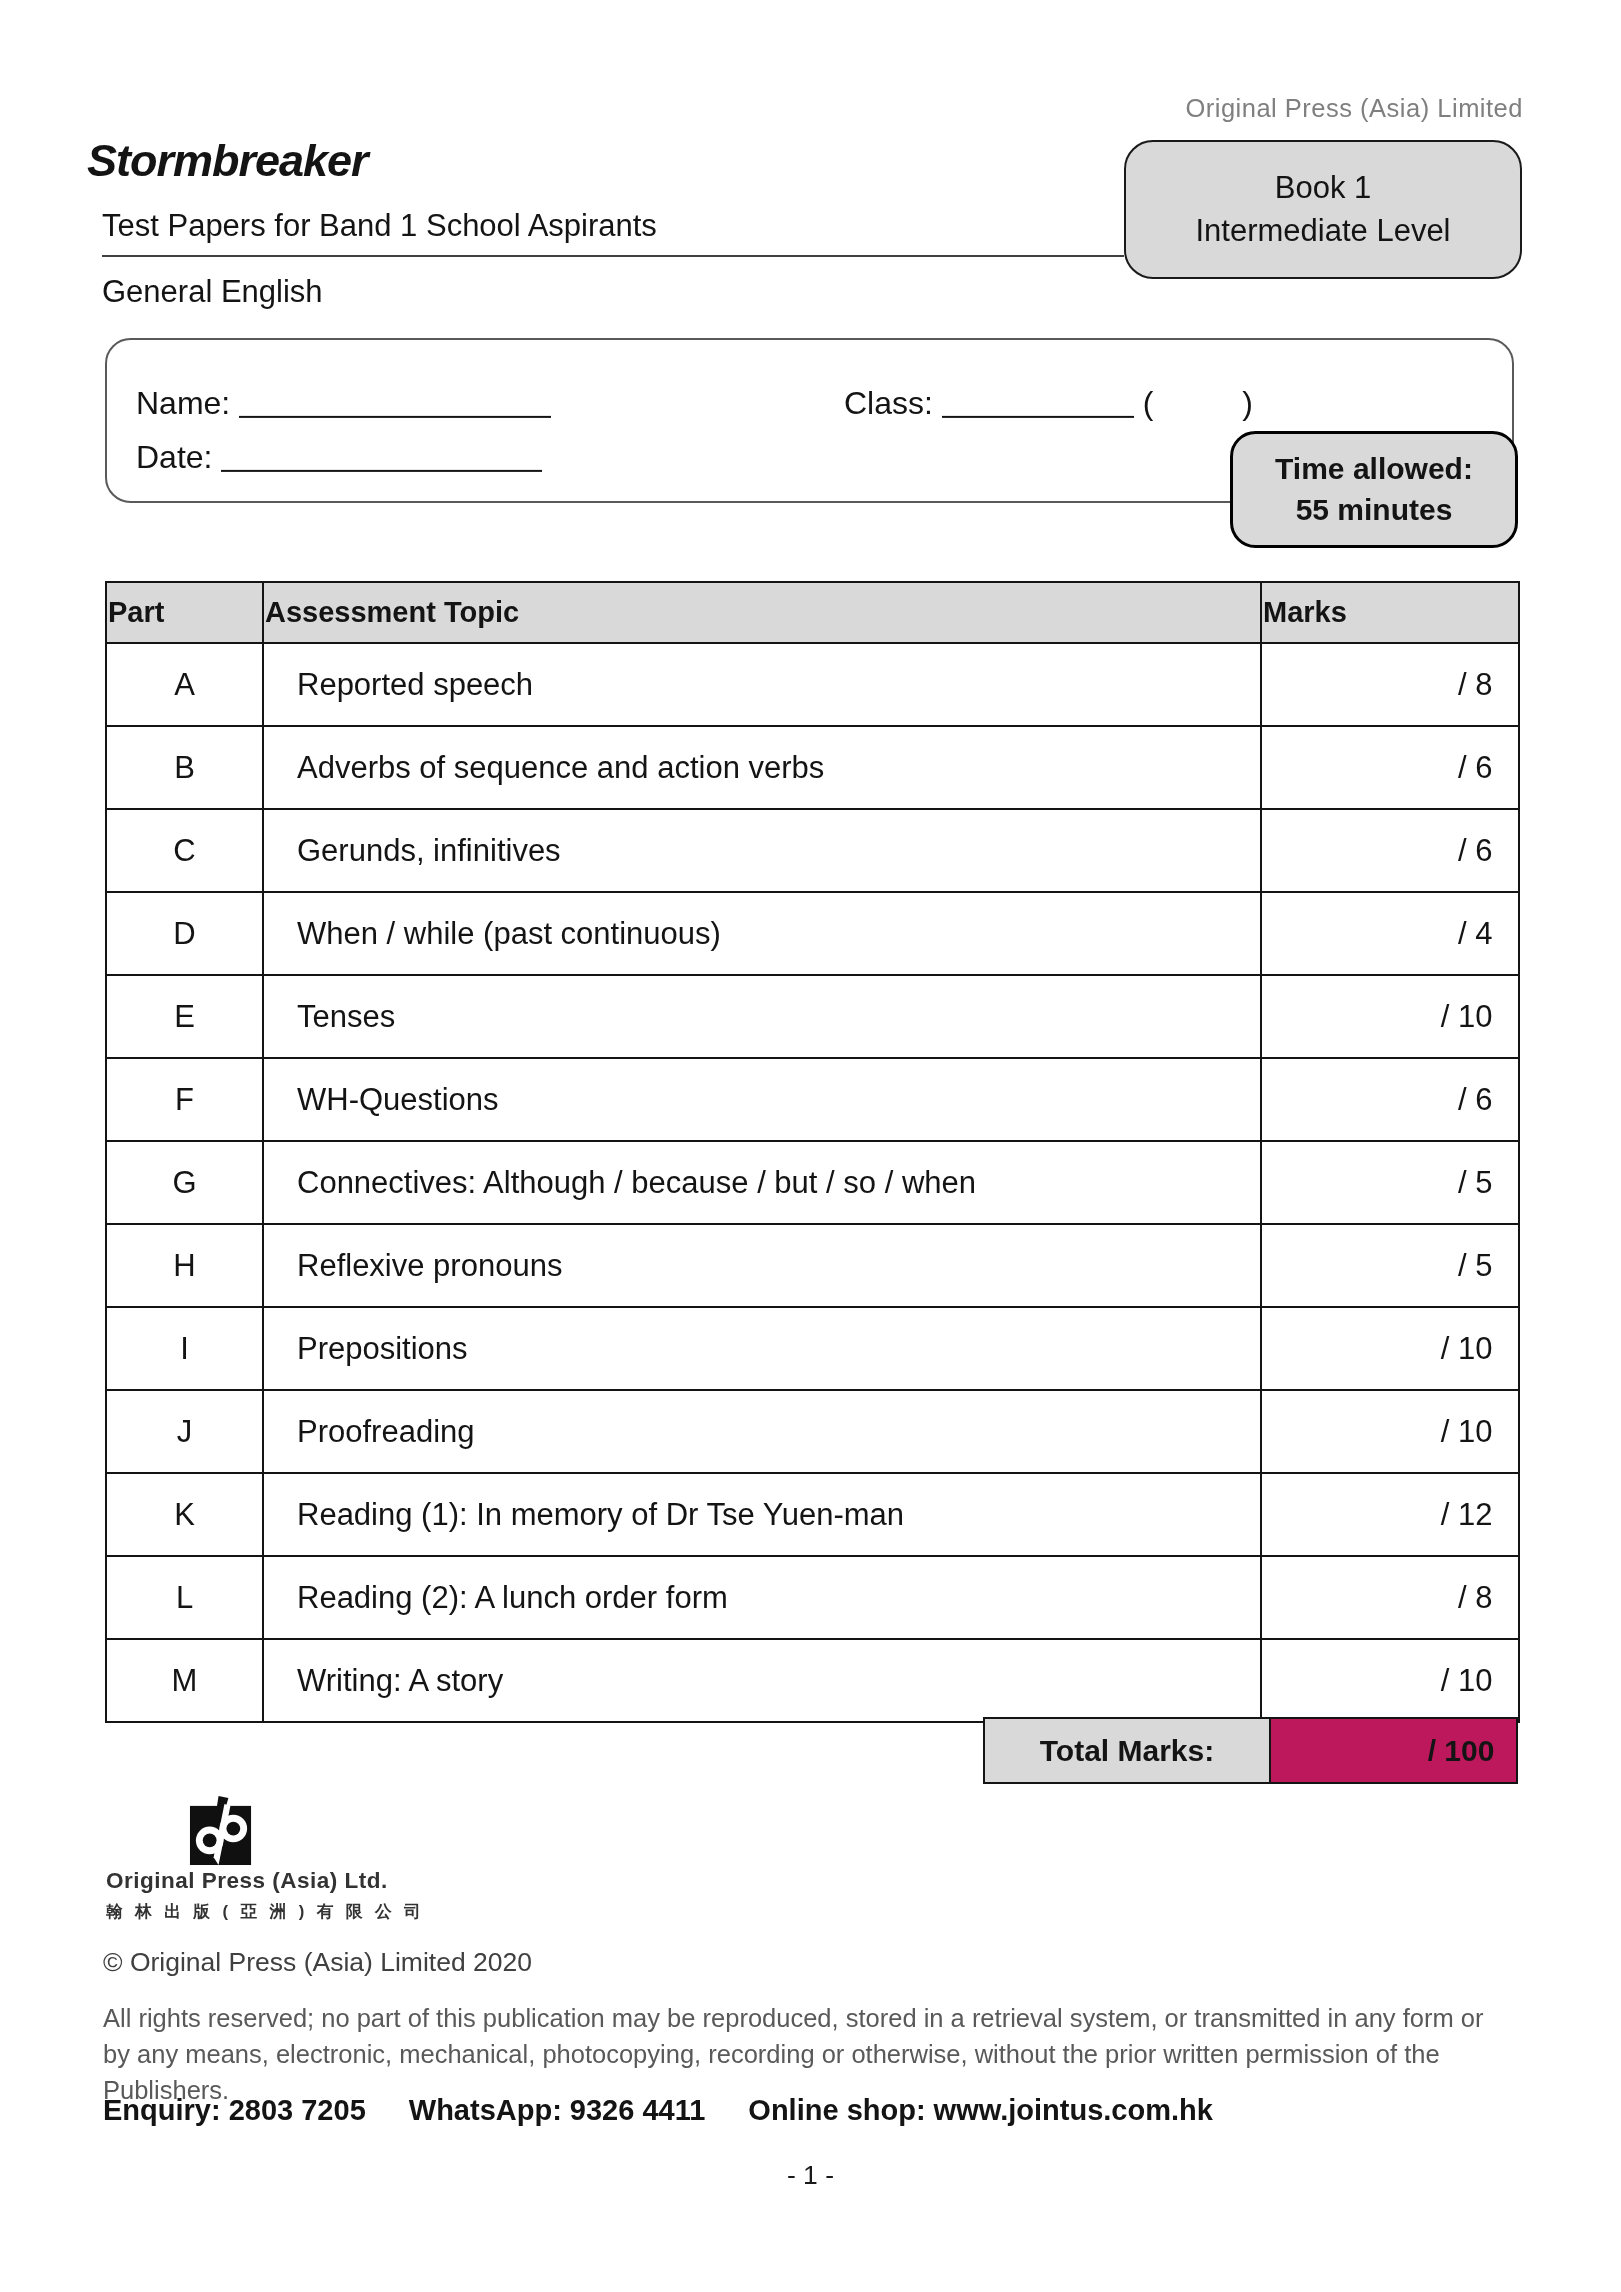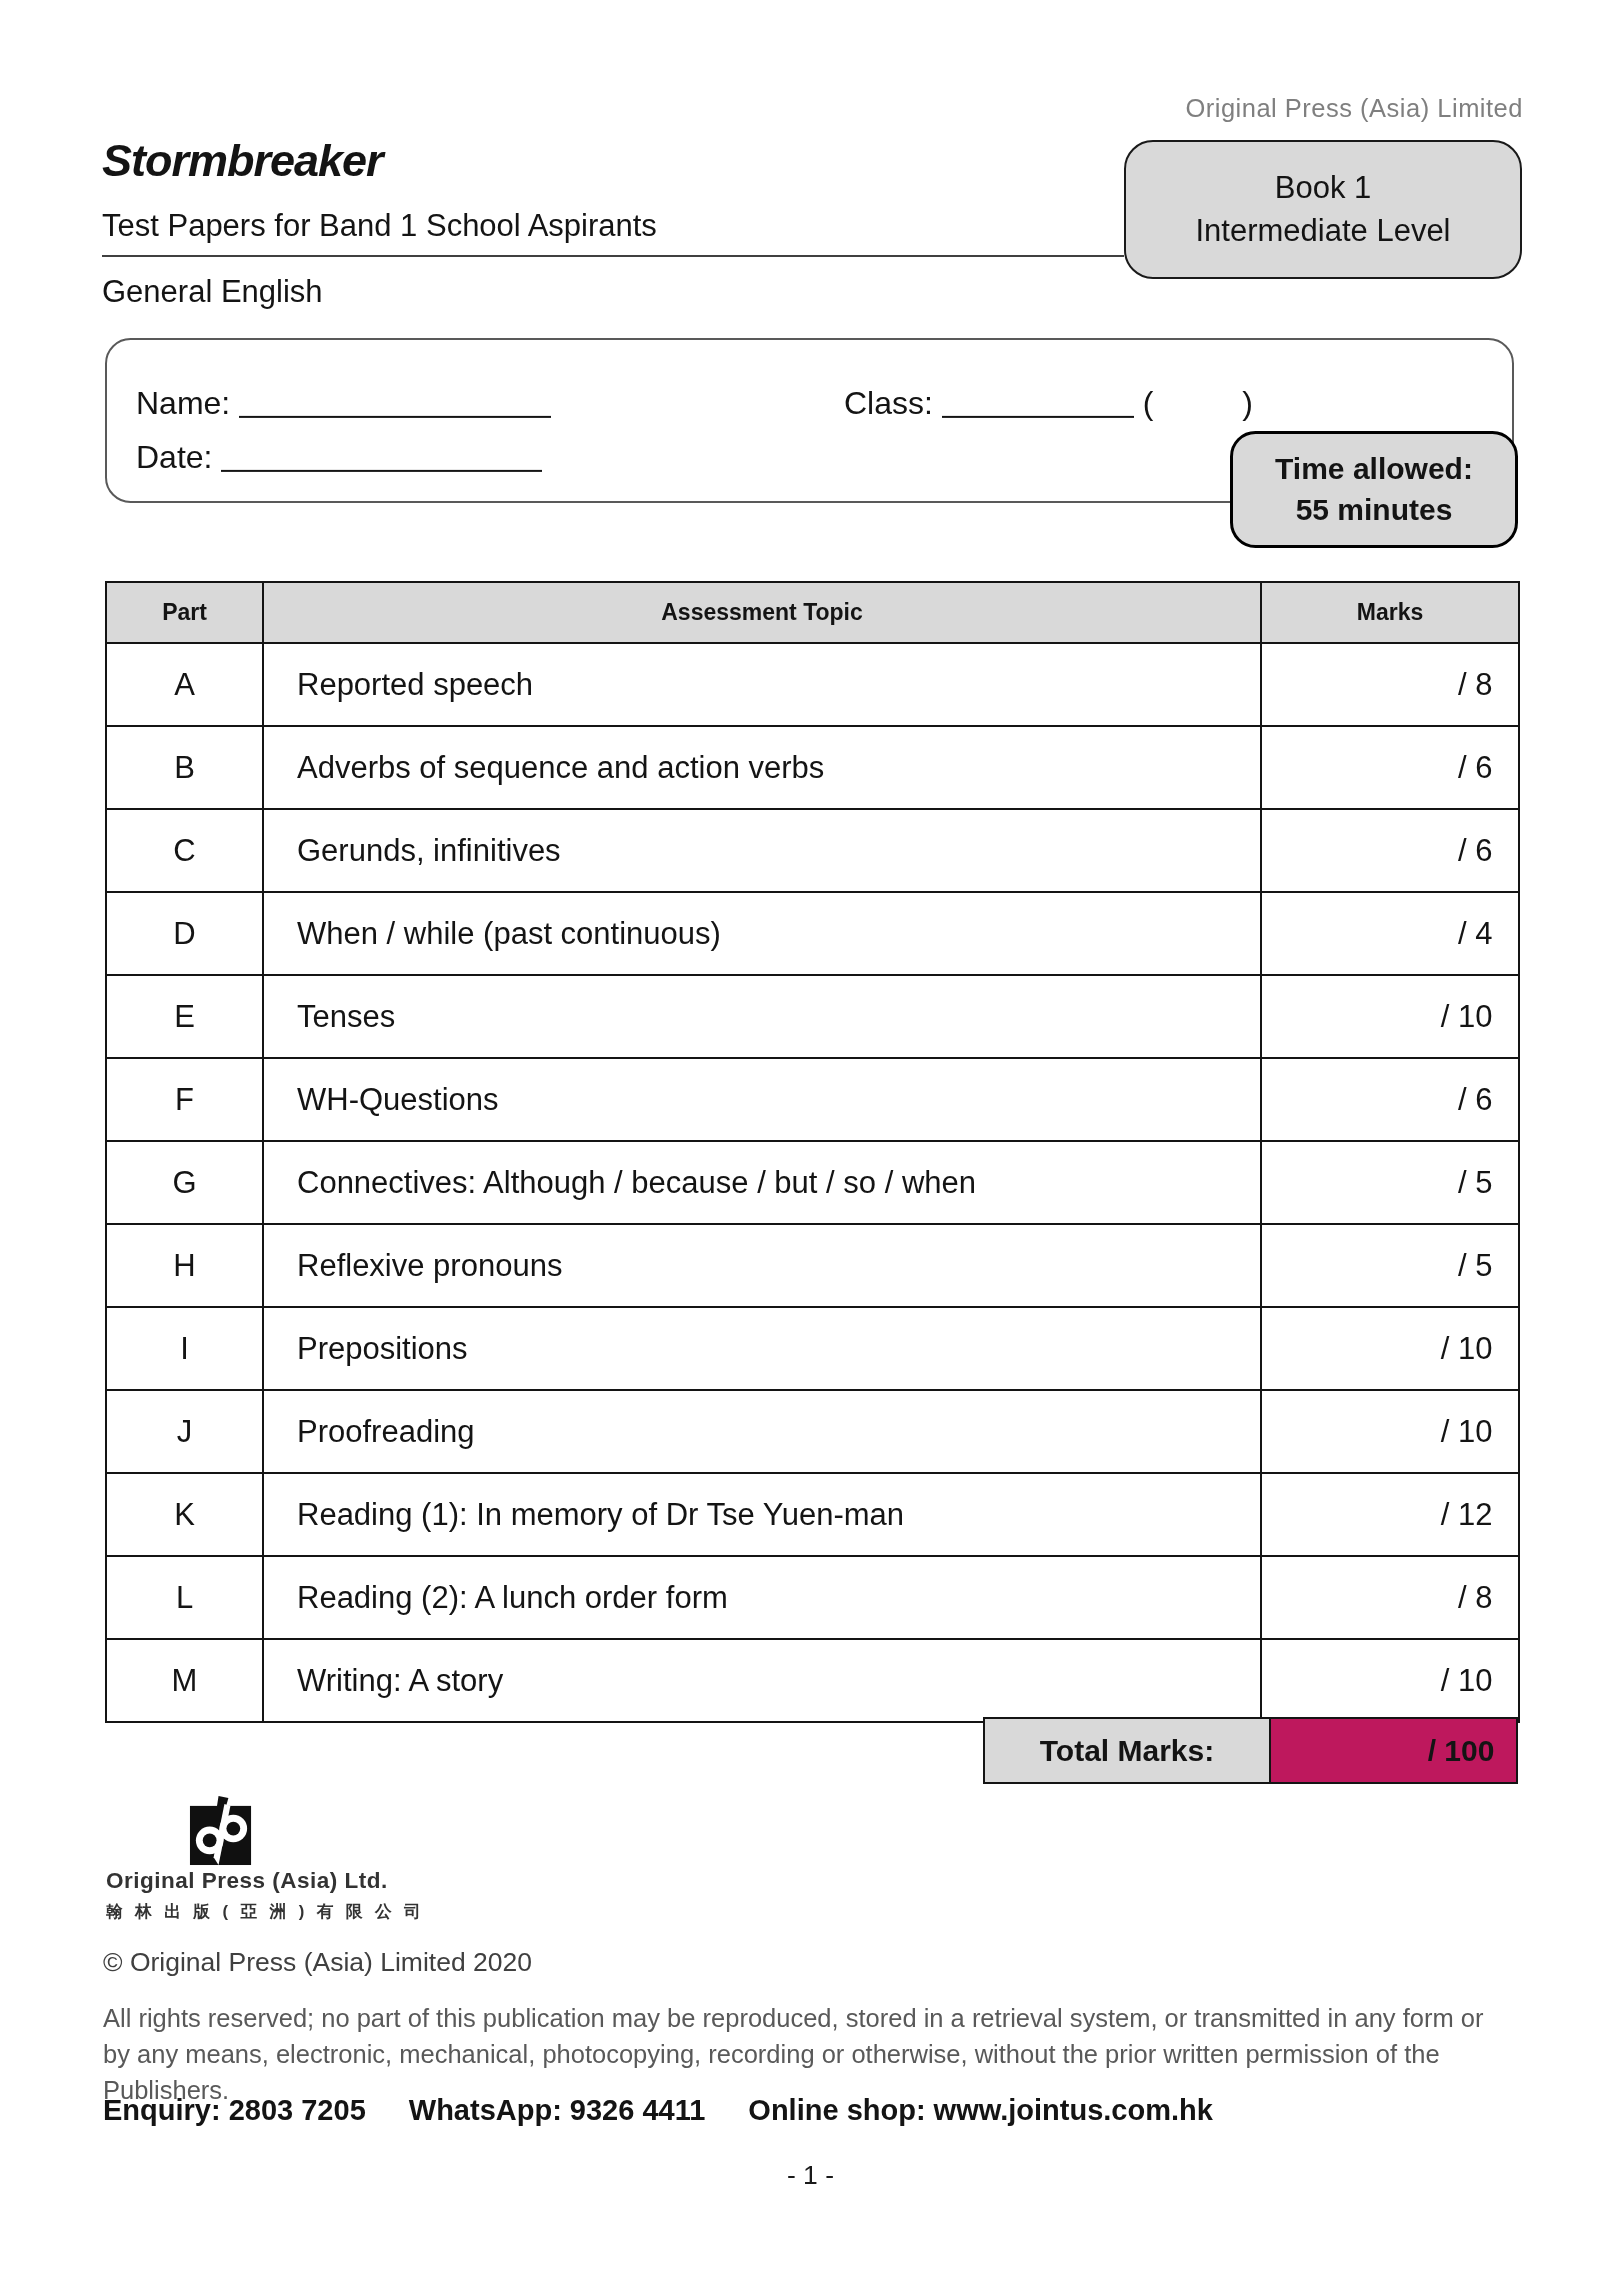--- a/index.html
+++ b/index.html
@@ -10,21 +10,21 @@
     font-family:"Liberation Sans",sans-serif;
     color:#141414;
     overflow:hidden;
   }
   
   .publisher-header{
     position:absolute;top:94px;right:98px;
     font-size:25.5px;color:#7f7f7f;letter-spacing:0.5px;
   }
   .title{
-    position:absolute;left:102px;top:135px;
+    position:absolute;left:87px;top:135px;
     font-size:45px;font-weight:bold;font-style:italic;letter-spacing:-1px;
   }
   .subtitle{
     position:absolute;left:102px;top:208px;
     font-size:31px;
   }
   .title-rule{
     position:absolute;left:102px;top:255px;width:1022px;height:0;
     border-top:2.9px solid #404040;
   }
@@ -65,21 +65,21 @@
   
   table.assessment{
     position:absolute;left:105px;top:581px;width:1412px;
     border-collapse:collapse;table-layout:fixed;
     border:2.9px solid #141414;
   }
   table.assessment th,table.assessment td{
     border:2px solid #141414;box-sizing:border-box;
   }
   table.assessment th{
-    height:61px;background:#d9d9d9;font-size:23px;font-weight:bold;text-align:center;
+    height:61px;background:#d9d9d9;font-size:29px;font-weight:bold;text-align:left;
   }
   table.assessment td{height:83px;font-size:31px;background:#ffffff;}
   td.cell-part{text-align:center;}
   td.cell-topic{padding-left:33px;}
   td.cell-marks{text-align:right;padding-right:25.5px;}
   
   .logo{position:absolute;left:188px;top:1796px;}
   .pub-name-en{
     position:absolute;left:106px;top:1868px;
     font-size:22.5px;font-weight:600;color:#333333;letter-spacing:0.5px;

